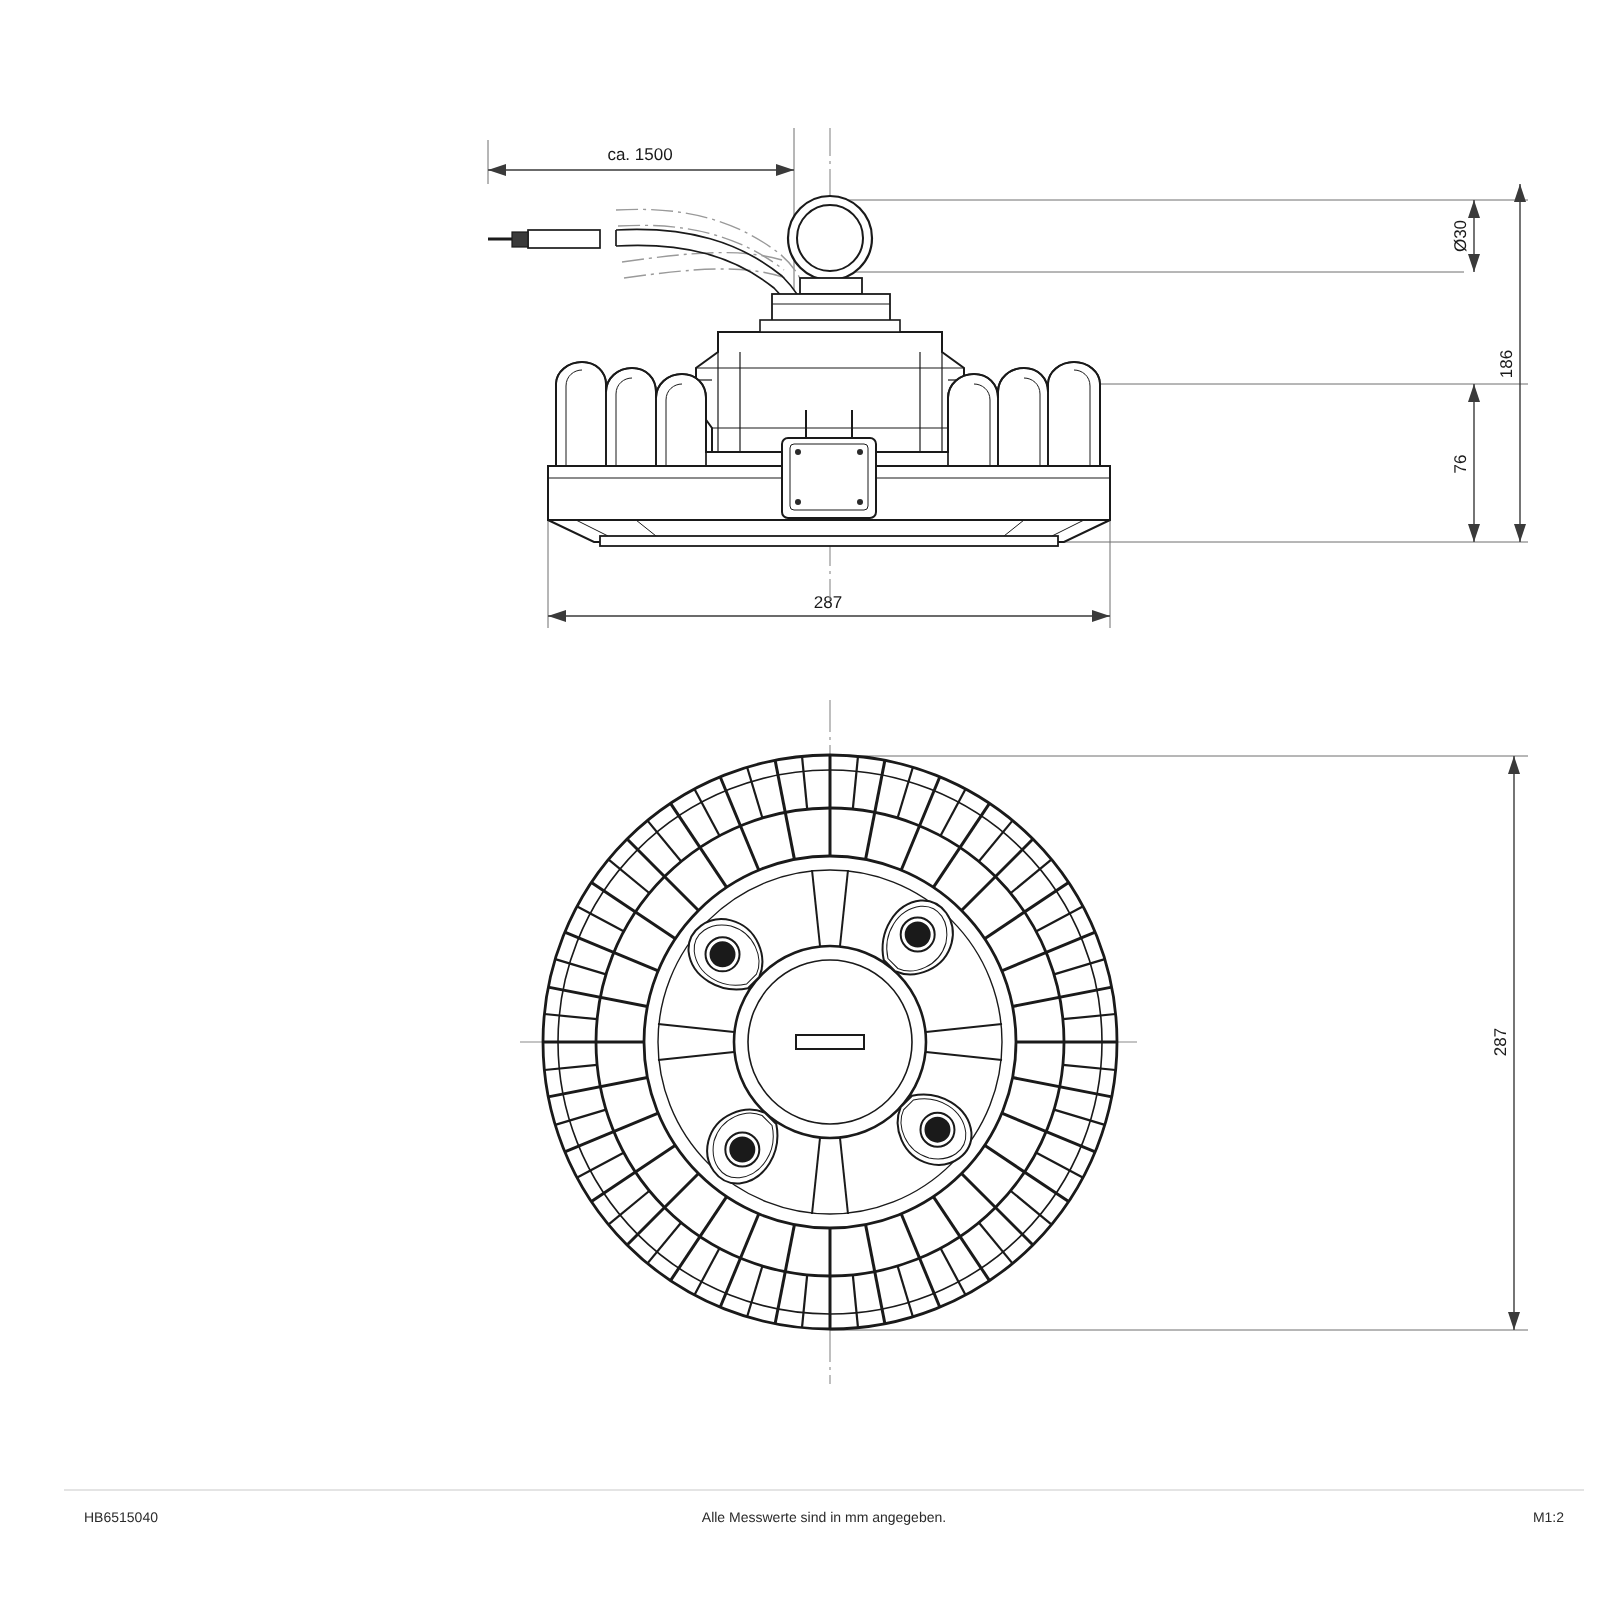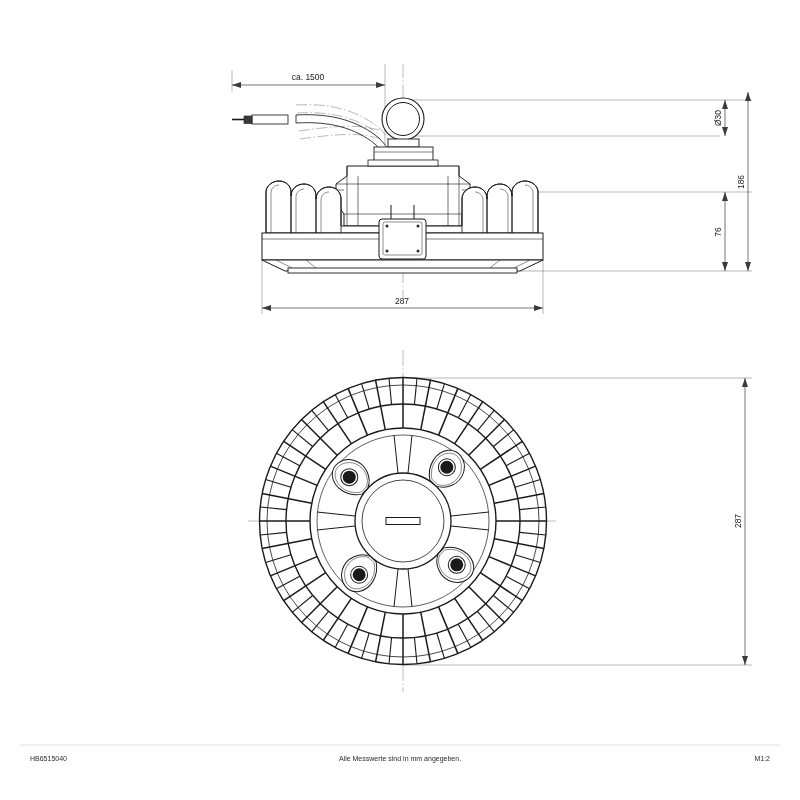--- a/index.html
+++ b/index.html
@@ -10,21 +10,21 @@
   }
   body {
     width: 800px;
     height: 800px;
     font-family: "Liberation Sans", sans-serif;
     overflow: hidden;
     position: relative;
   }
   #sheet {
     position: absolute;
-    left: 0; top: 0;
+    left: 12px; top: 0;
     width: 716px;
     height: 800px;
   }
   svg { display: block; }
   .dim-text {
     font-family: "Liberation Sans", sans-serif;
     font-size: 8.5px;
     fill: #1a1a1a;
   }
   .footer-text {

